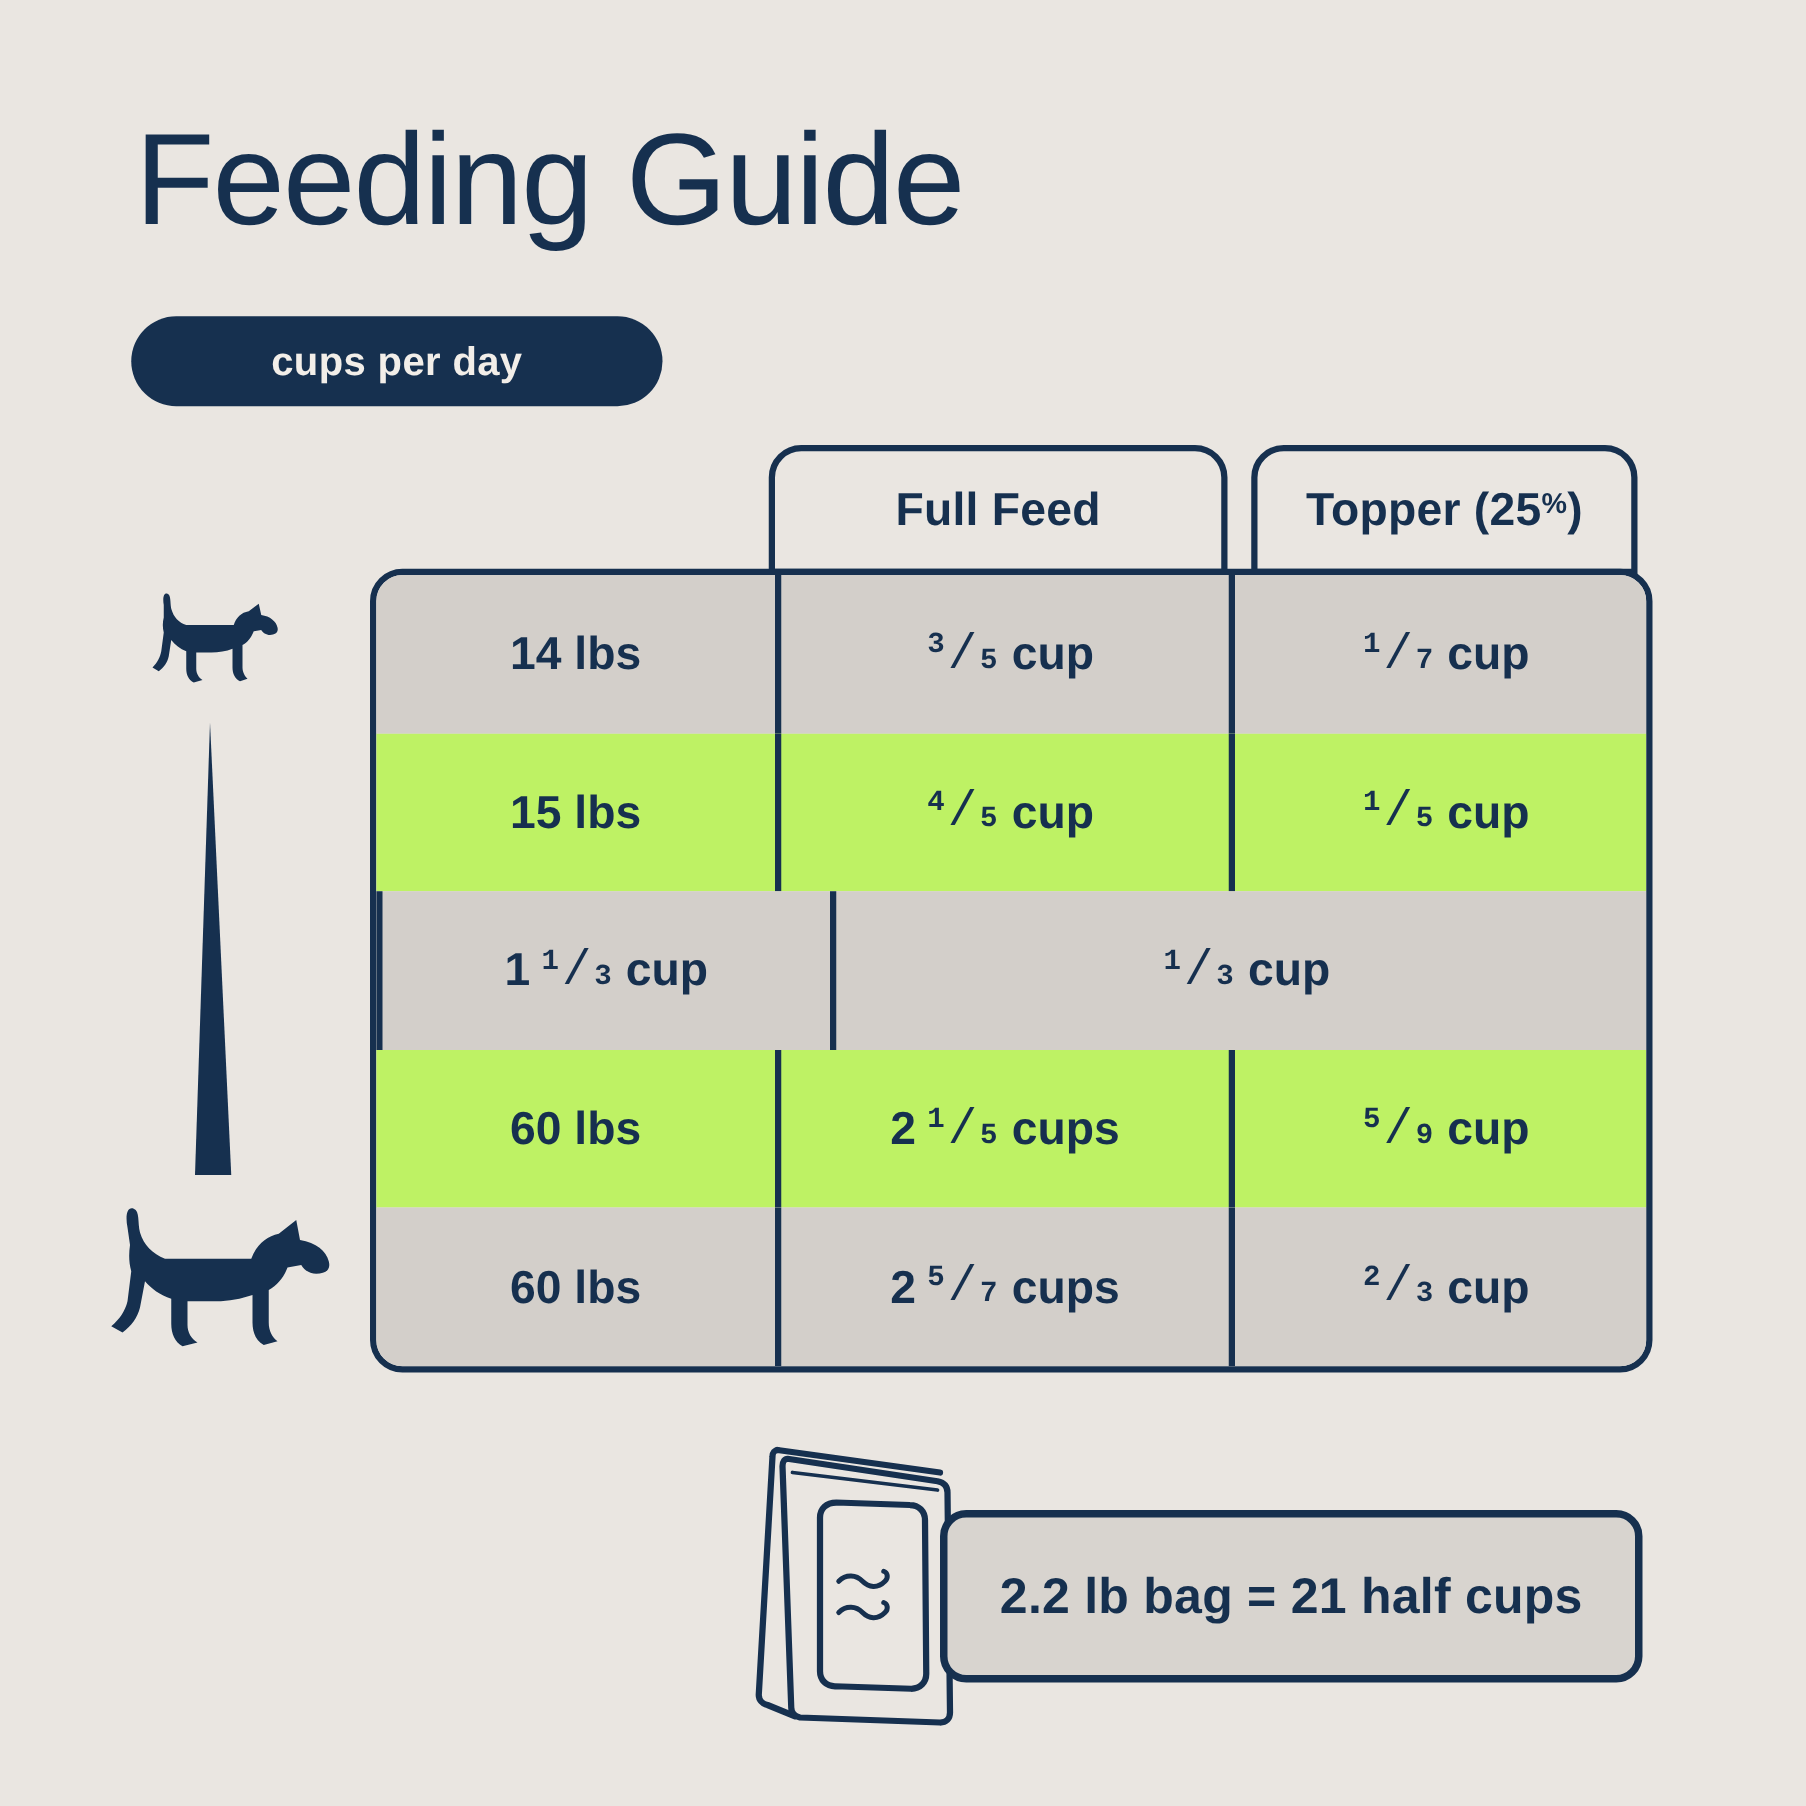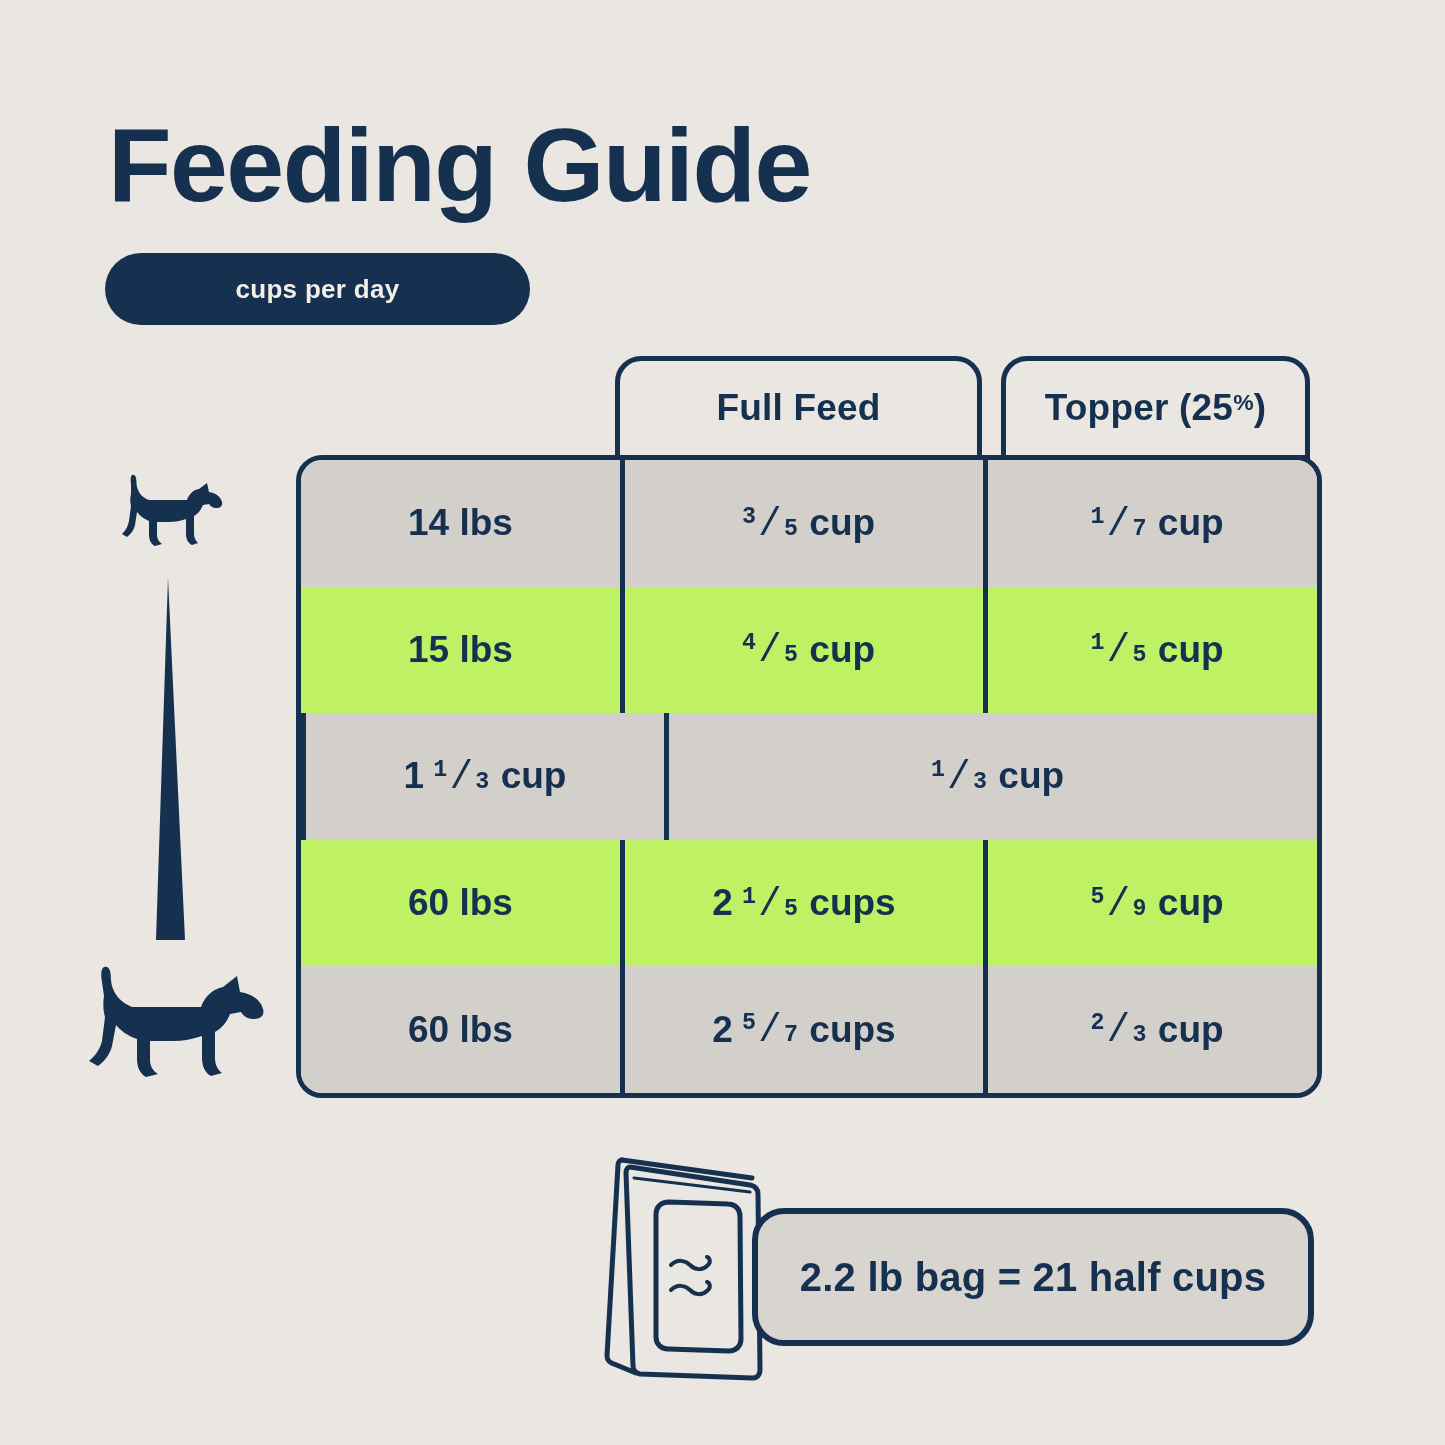--- a/index.html
+++ b/index.html
@@ -18,23 +18,23 @@
 
   .page {
     position: absolute;
     inset: 0;
   }
 
   
   .title {
     position: absolute;
     left: 108px;
-    top: 109px;
+    top: 88px;
     font-size: 104px;
-    font-weight: bold;
+    font-weight: normal;
     letter-spacing: -1.5px;
     color: #16304f;
     line-height: 1.08;
     white-space: nowrap;
   }
 
   
   .pill {
     position: absolute;
     left: 105px;
@@ -42,21 +42,21 @@
     width: 425px;
     height: 72px;
     background: #16304f;
     border-radius: 36px;
     display: flex;
     align-items: center;
     justify-content: center;
   }
   .pill-label {
     color: #f2eee9;
-    font-size: 26px;
+    font-size: 32px;
     font-weight: bold;
     letter-spacing: 0.3px;
     white-space: nowrap;
   }
 
   
   .dog-small {
     position: absolute;
     left: 117px;
     top: 472px;
@@ -193,21 +193,21 @@
   .bag svg { width: 100%; height: 100%; display: block; }
 
   .callout {
     position: absolute;
     left: 752px;
     top: 1208px;
     width: 562px;
     height: 138px;
     background: #d8d4cf;
     border: 6px solid #16304f;
-    border-radius: 32px;
+    border-radius: 21px;
     box-sizing: border-box;
     display: flex;
     align-items: center;
     justify-content: center;
   }
   .callout-label {
     font-size: 40px;
     font-weight: bold;
     color: #16304f;
     white-space: nowrap;

